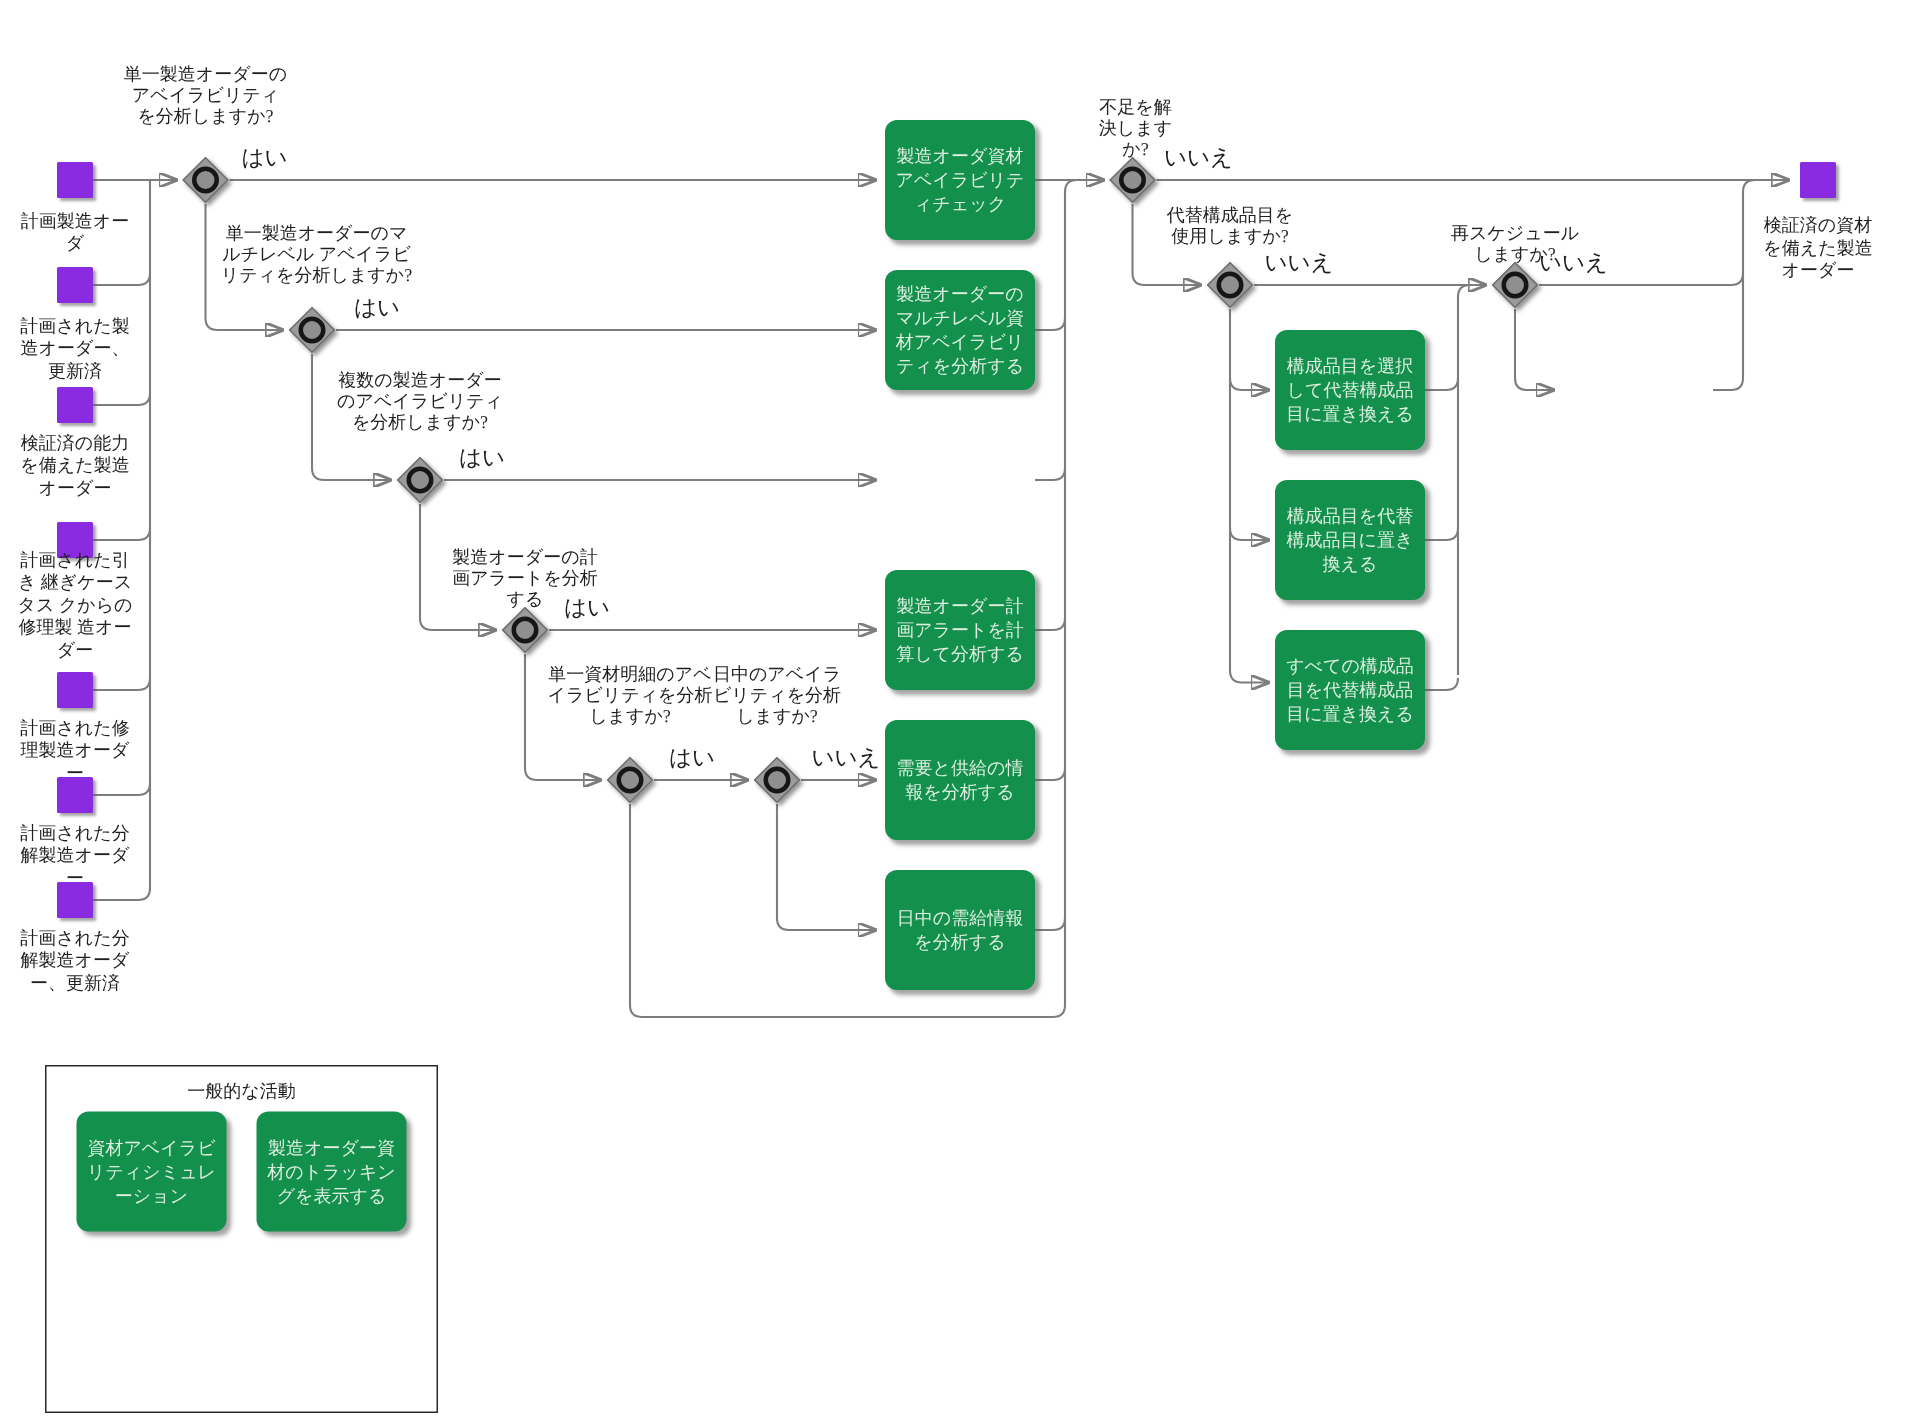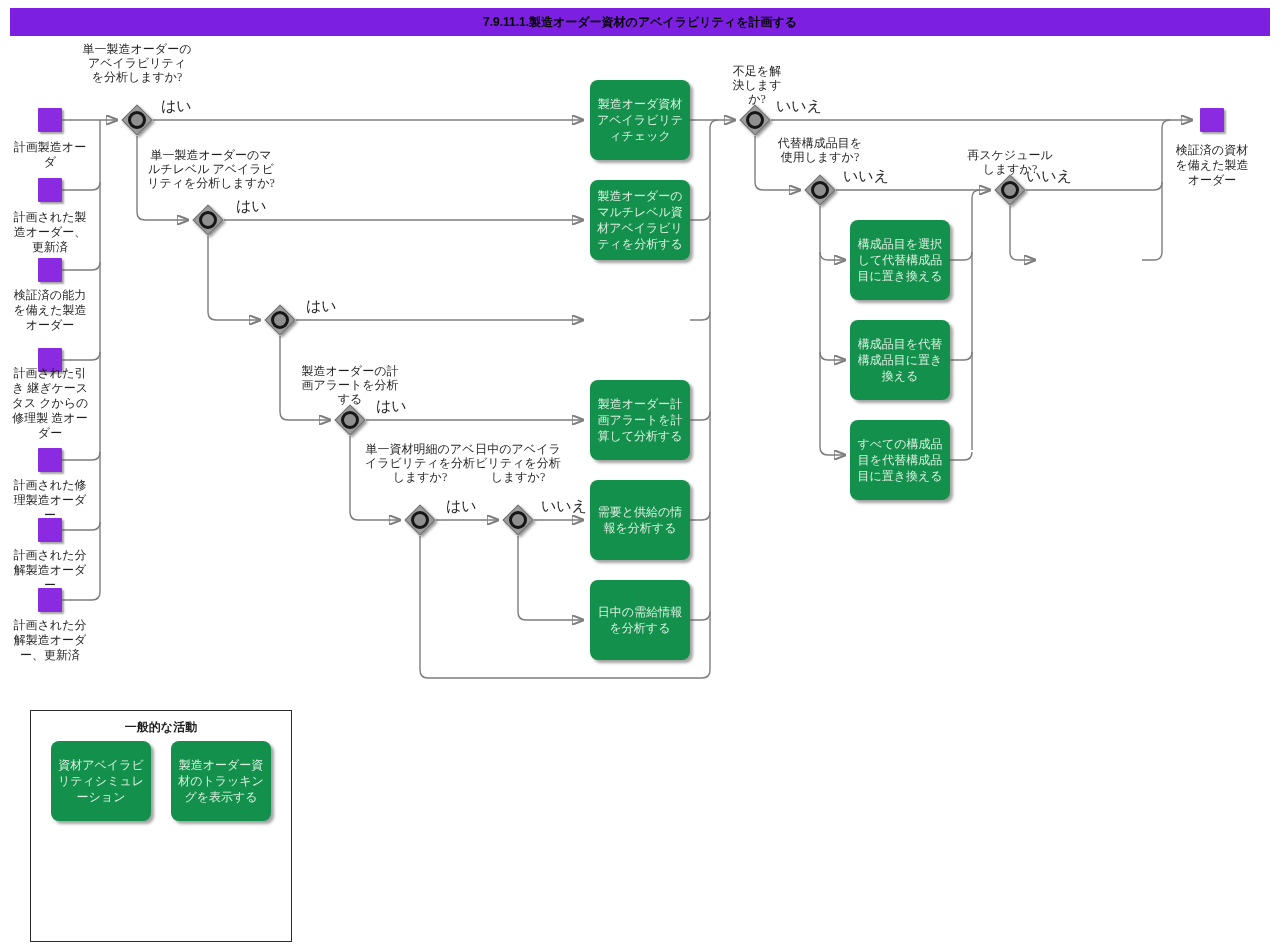--- a/index.html
+++ b/index.html
@@ -28,31 +28,28 @@
     display:flex;align-items:center;justify-content:center;text-align:center;
     color:#dcefe1;font-size:12px;line-height:16px;padding:2px;box-sizing:border-box;
   }
   .gw{position:absolute;width:32px;height:32px;filter:drop-shadow(2px 2px 1.5px rgba(60,60,60,0.55));}
   .gw-d{position:absolute;inset:5px;background:#9b9b9b;border:1px solid #6f6f6f;transform:rotate(45deg);}
   .gw-c{
     position:absolute;left:50%;top:50%;width:12px;height:12px;margin:-9px 0 0 -9px;
     border:3px solid #161616;border-radius:50%;background:#8f8f8f;
   }
   .legend{position:absolute;left:30px;top:710px;width:260px;height:230px;border:1px solid #2b2b2b;background:#ffffff;}
-  .legend-title{position:absolute;left:0;top:8px;width:100%;text-align:center;font-size:12px;font-weight:bold;}
+  .legend-title{position:absolute;left:0;top:8px;width:100%;text-align:center;font-size:12px;}
   .legend .act{position:absolute;justify-content:center;}
 </style>
 </head>
 <body>
 
 <div class="canvas">
 
-  <div class="hdr">
-    <span>7.9.11.1.製造オーダー資材のアベイラビリティを計画する</span>
-  </div>
 
   <svg class="wires" width="1280" height="950">
     <defs>
       <marker id="arr" markerWidth="9" markerHeight="7" refX="8" refY="3.5" orient="auto">
         <path d="M0,0 L9,3.5 L0,7 Z" fill="#5f5f5f" stroke="none"></path>
       </marker>
     </defs>
     <g>
 
       <path d="M 100 120 V 592"></path>
@@ -152,20 +149,21 @@
       <div class="gw-d"></div>
       <div class="gw-c"></div>
     </div>
   <div class="gw" style="left:994px;top:174px">
       <div class="gw-d"></div>
       <div class="gw-c"></div>
     </div>
 
   <div class="q-label" style="left:82px;top:42px;width:110px">単一製造オーダーのアベイラビリティを分析しますか?</div>
   <div class="q-label" style="left:145px;top:148px;width:132px">単一製造オーダーのマルチレベル アベイラビリティを分析しますか?</div>
+  <div class="q-label" style="left:220px;top:246px;width:120px">複数の製造オーダーのアベイラビリティを分析しますか?</div>
   <div class="q-label" style="left:300px;top:364px;width:100px">製造オーダーの計画アラートを分析する</div>
   <div class="q-label" style="left:365px;top:442px;width:110px">単一資材明細のアベイラビリティを分析しますか?</div>
   <div class="q-label" style="left:470px;top:442px;width:96px">日中のアベイラビリティを分析しますか?</div>
   <div class="q-label" style="left:729px;top:64px;width:56px">不足を解決しますか?</div>
   <div class="q-label" style="left:777px;top:136px;width:86px">代替構成品目を使用しますか?</div>
   <div class="q-label" style="left:964px;top:148px;width:92px">再スケジュールしますか?</div>
 
   <div class="b-label" style="left:161px;top:100px">はい</div>
   <div class="b-label" style="left:236px;top:200px">はい</div>
   <div class="b-label" style="left:306px;top:300px">はい</div>

